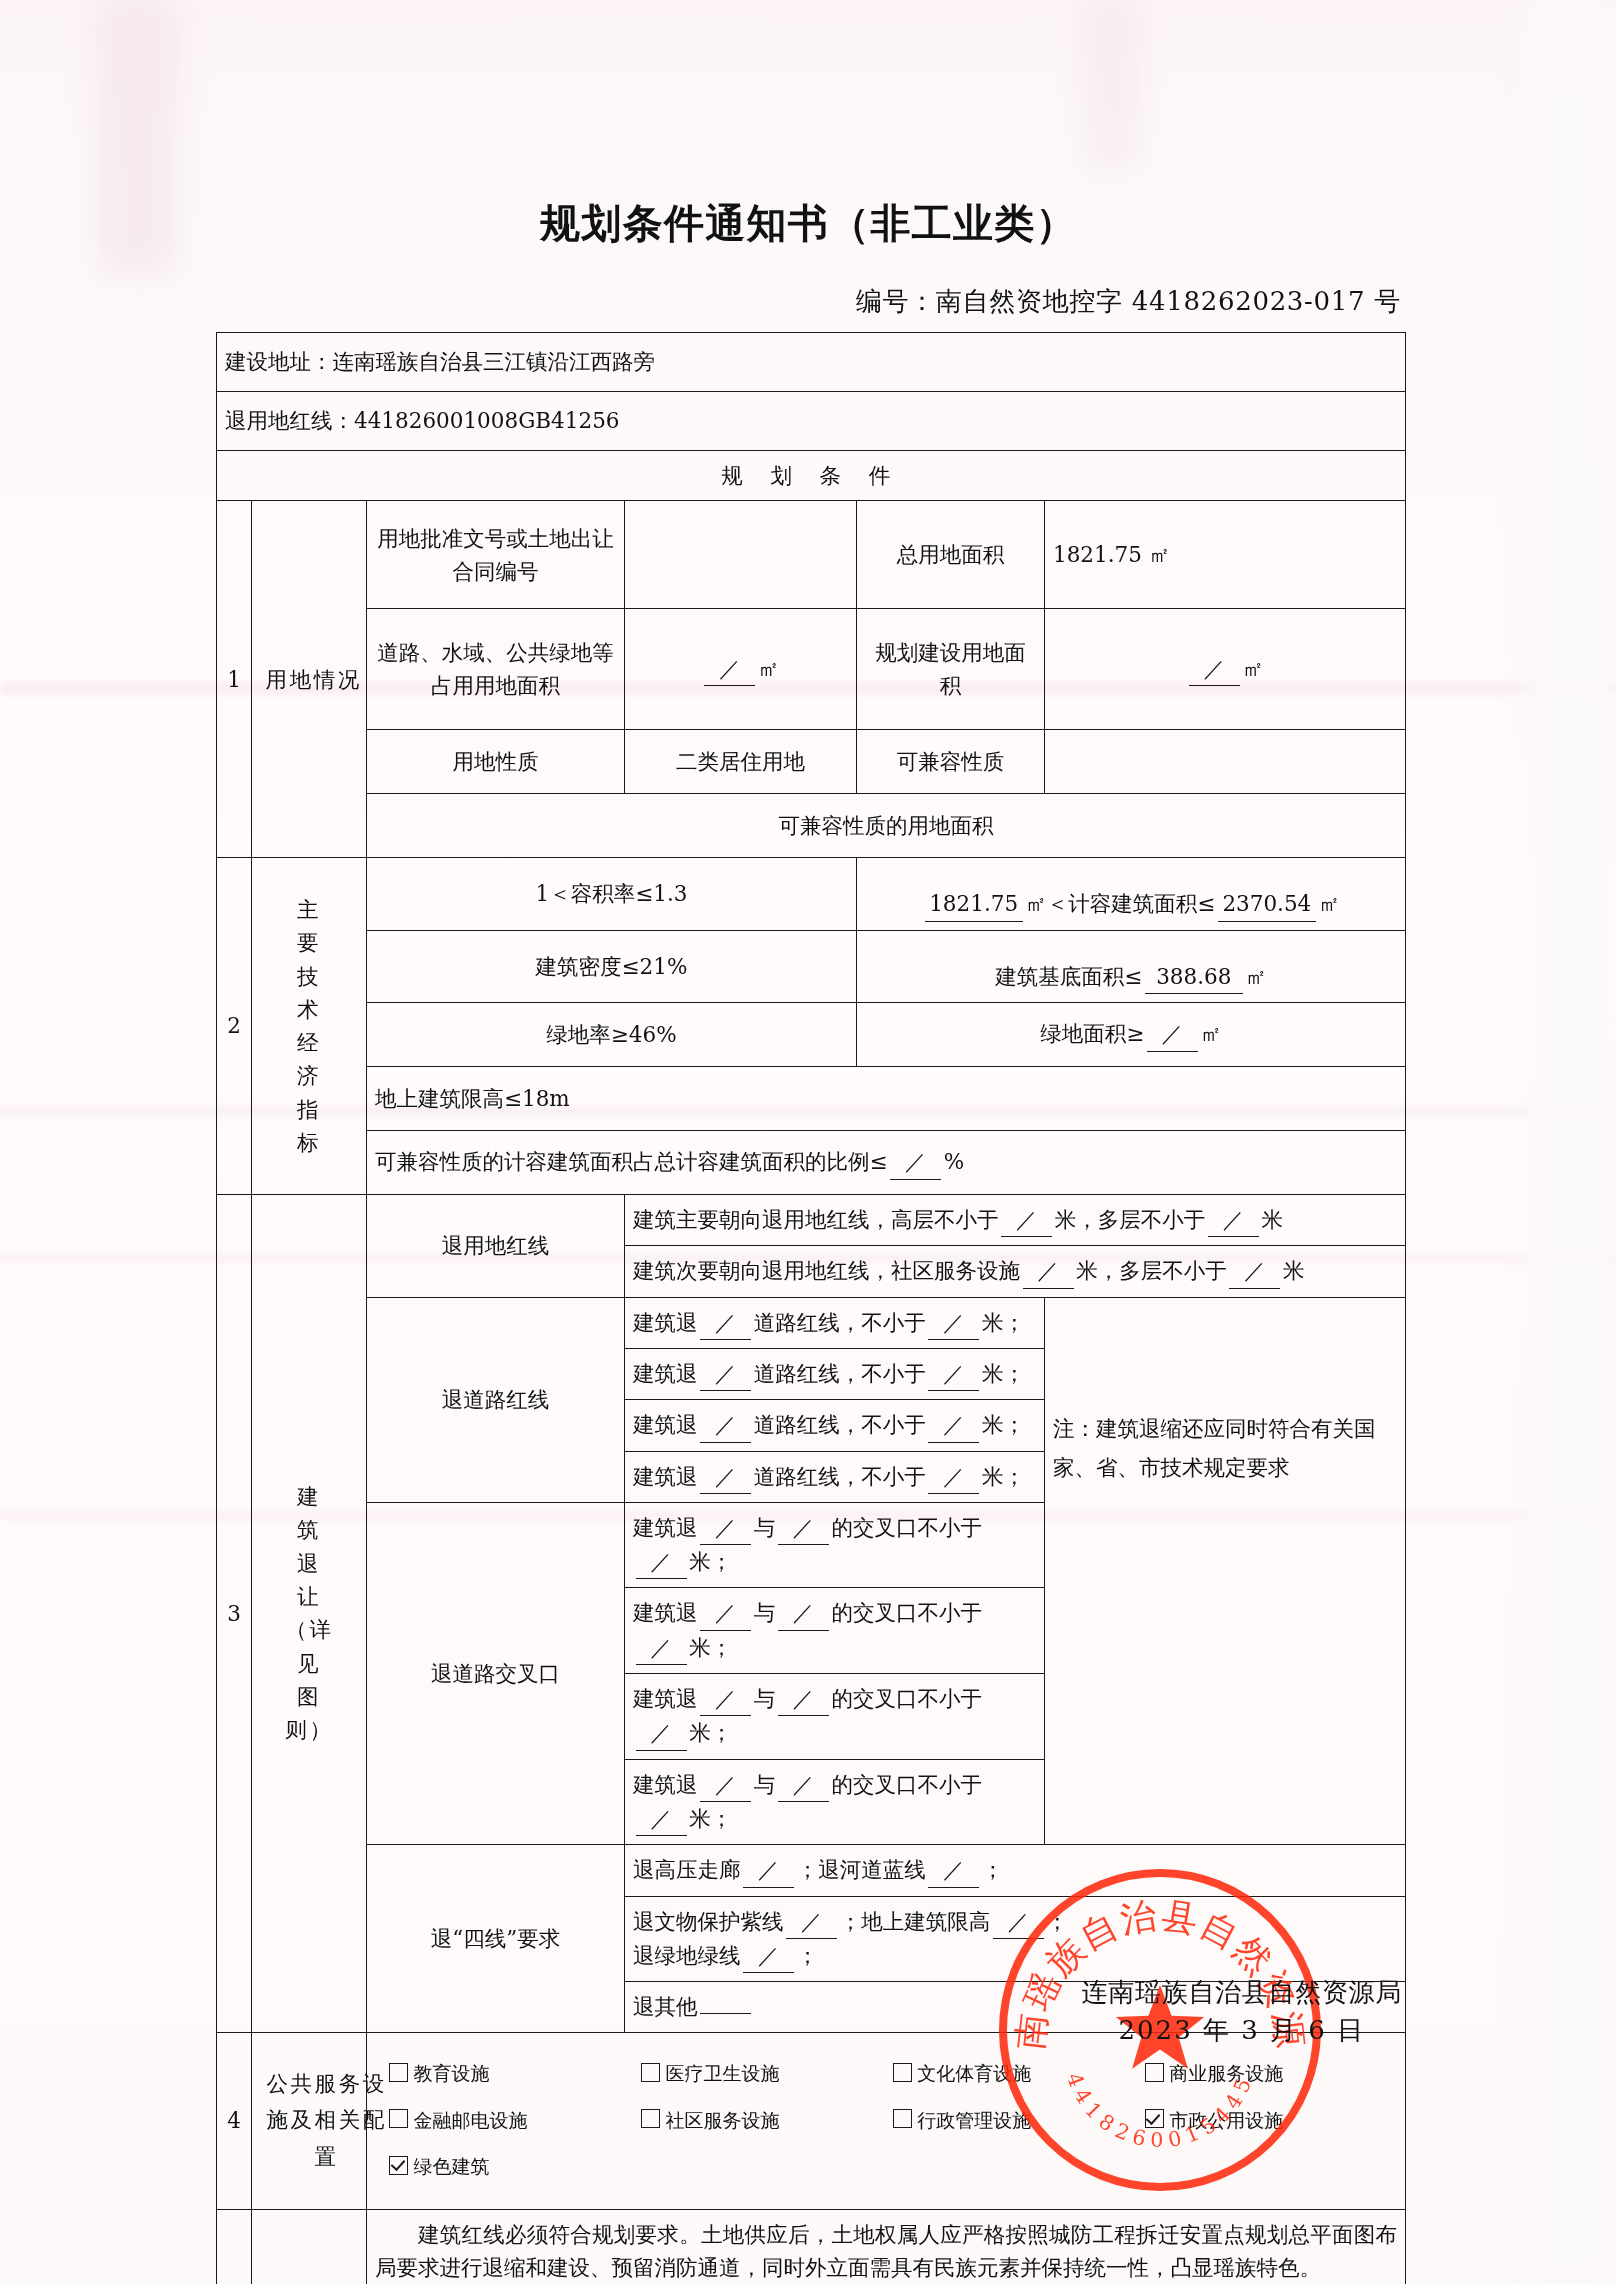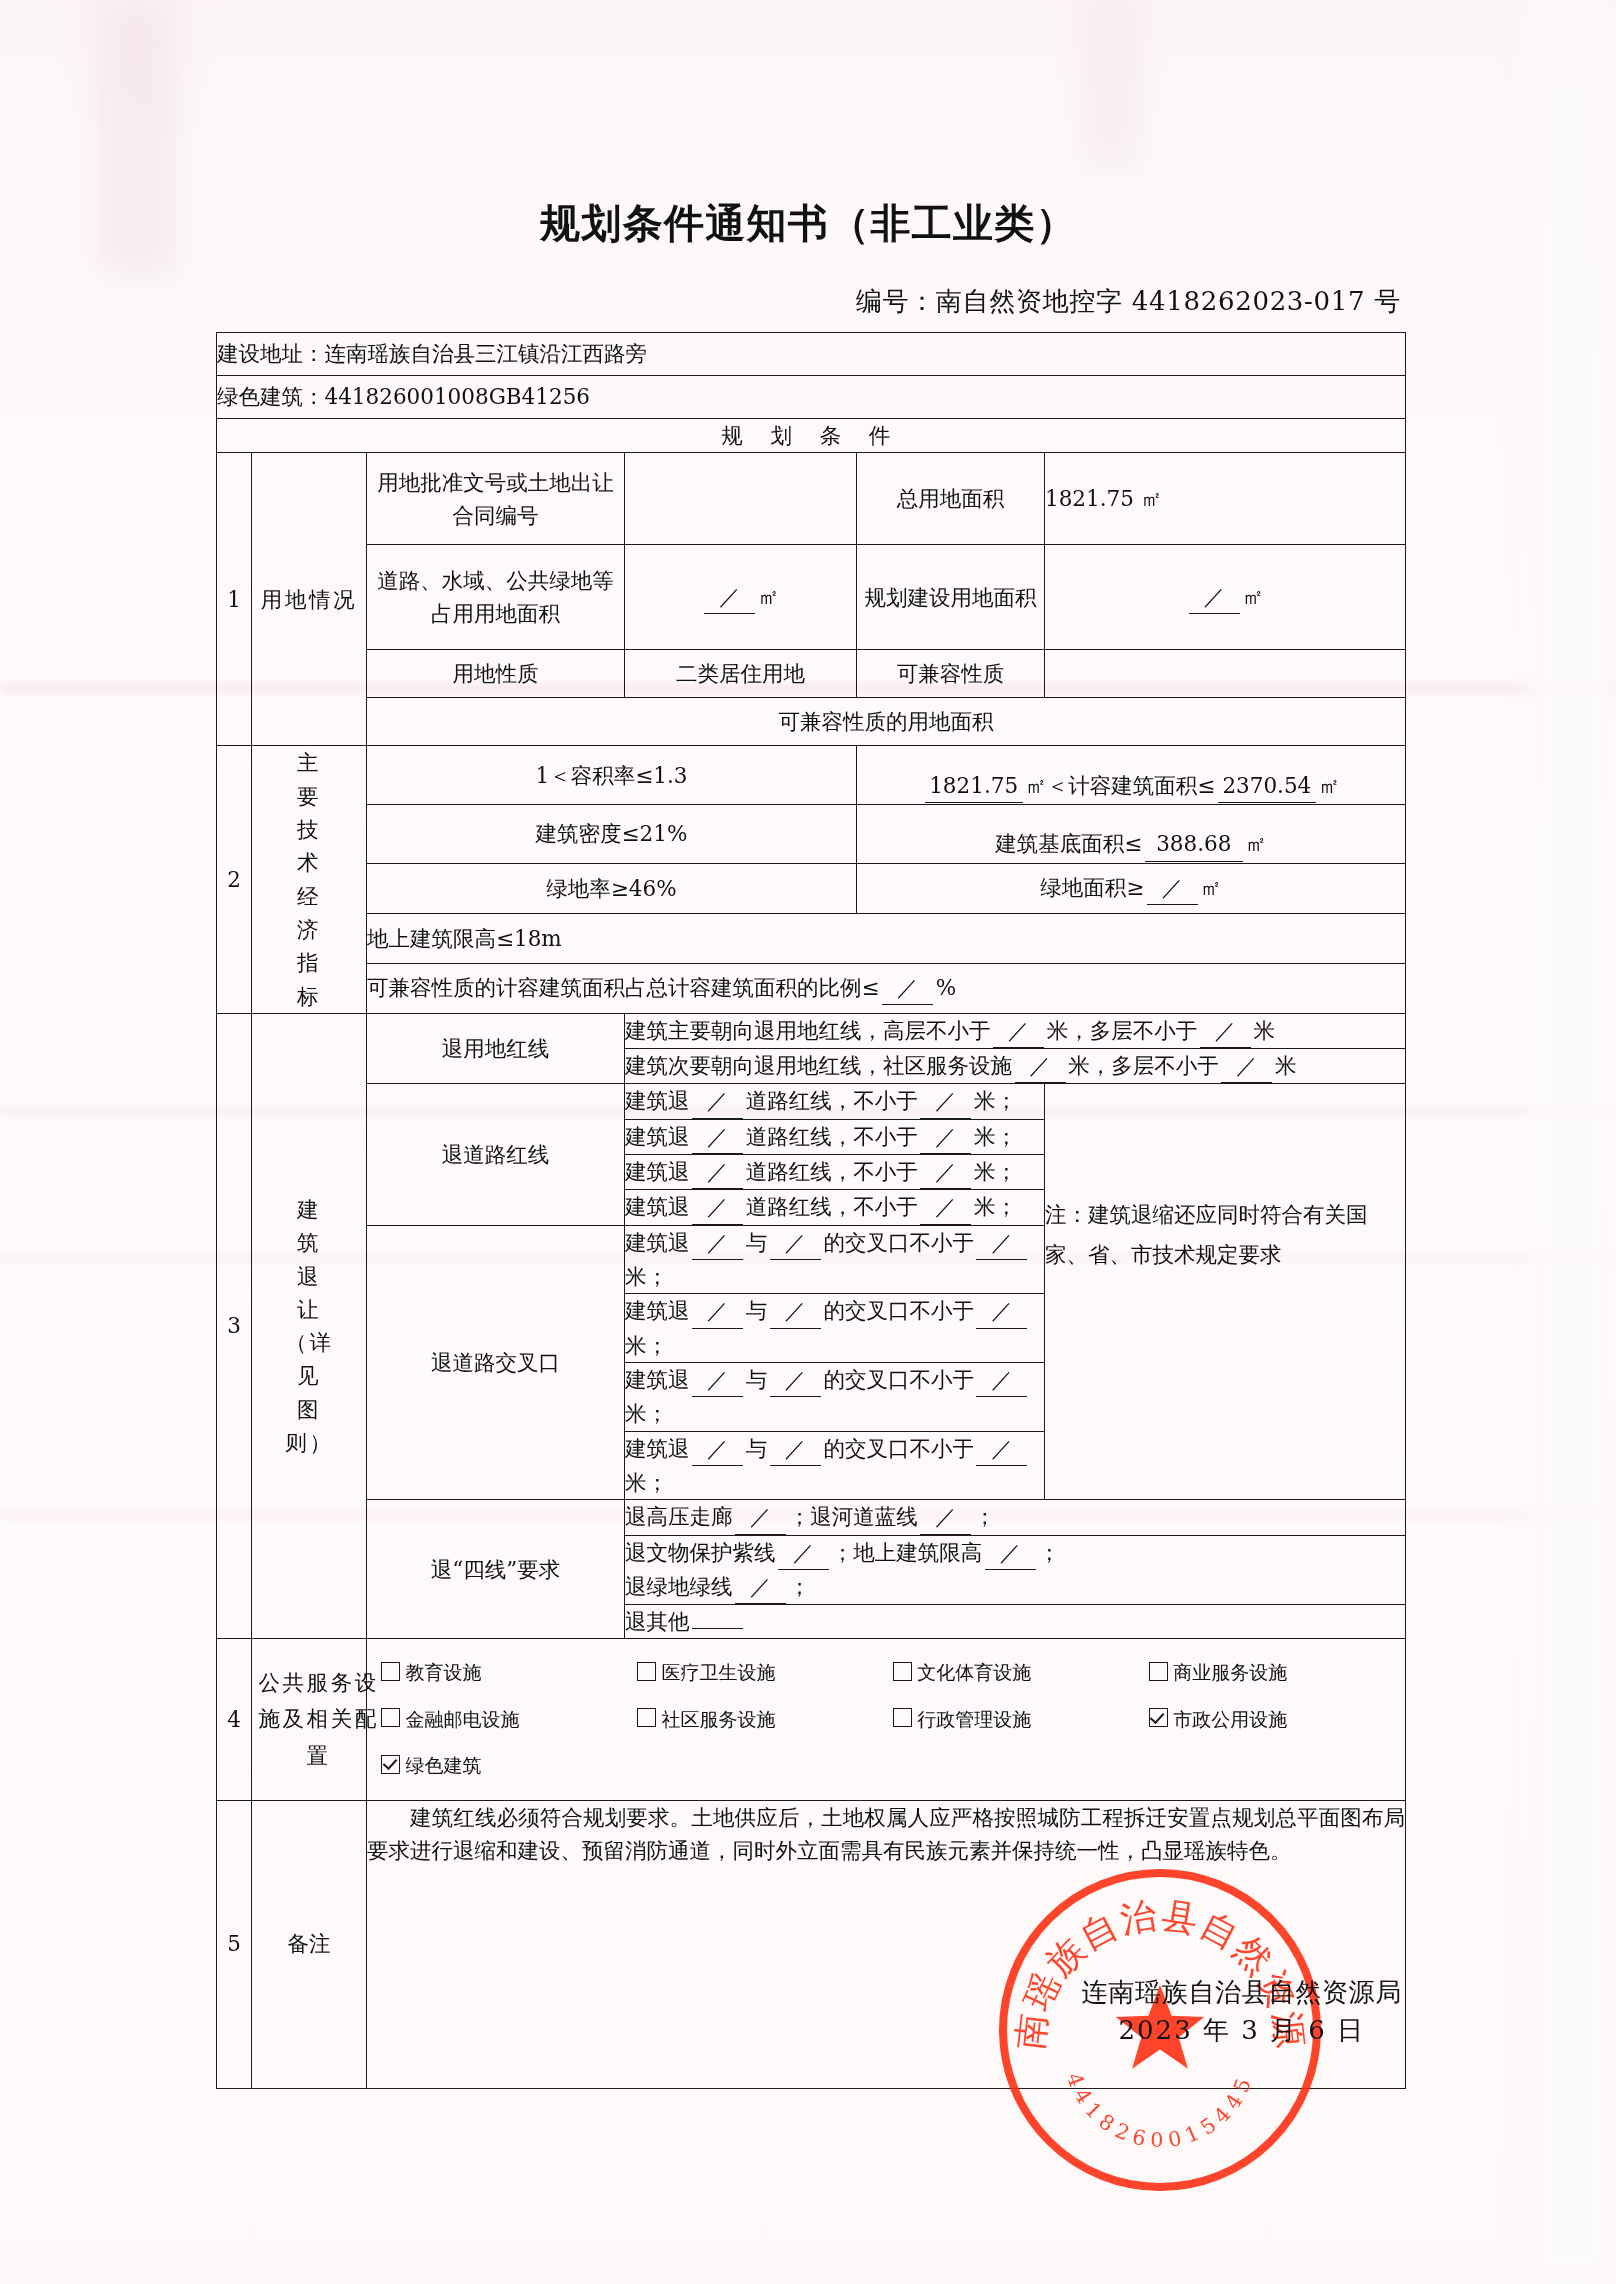--- a/index.html
+++ b/index.html
@@ -39,21 +39,21 @@
   }
 
   table.main{
     position:absolute;left:216px;top:332px;
     width:1189px;
     border-collapse:collapse;
     table-layout:fixed;
   }
   table.main td{
     border:1.3px solid #1a1a1a;
-    padding:0;
+    padding:8px;
     vertical-align:middle;
     font-size:21.5px;
     line-height:1.55;
   }
   .c{text-align:center;}
   .l{text-align:left;padding-left:13px;padding-right:6.5px;}
   .vlabel{
     text-align:center;font-size:21.5px;line-height:1.45;
     letter-spacing:2.6px;
   }
@@ -149,21 +149,21 @@
 
   <tbody>
       <tr>
     <td colspan="6" class="l" style="height:42px">
       <span>建设地址：</span><span>连南瑶族自治县三江镇沿江西路旁</span>
     </td>
   </tr>
 
   <tr>
     <td colspan="6" class="l" style="height:42px">
-      <span>绿色建筑：</span><span>441826001008GB41256</span>
+      <span>退用地红线：</span><span>441826001008GB41256</span>
     </td>
   </tr>
 
   <tr>
     <td colspan="6" class="hdr">规 划 条 件</td>
   </tr>
 
   <tr>
     <td rowspan="4" class="c">1</td>
     <td rowspan="4" class="vlabel">

